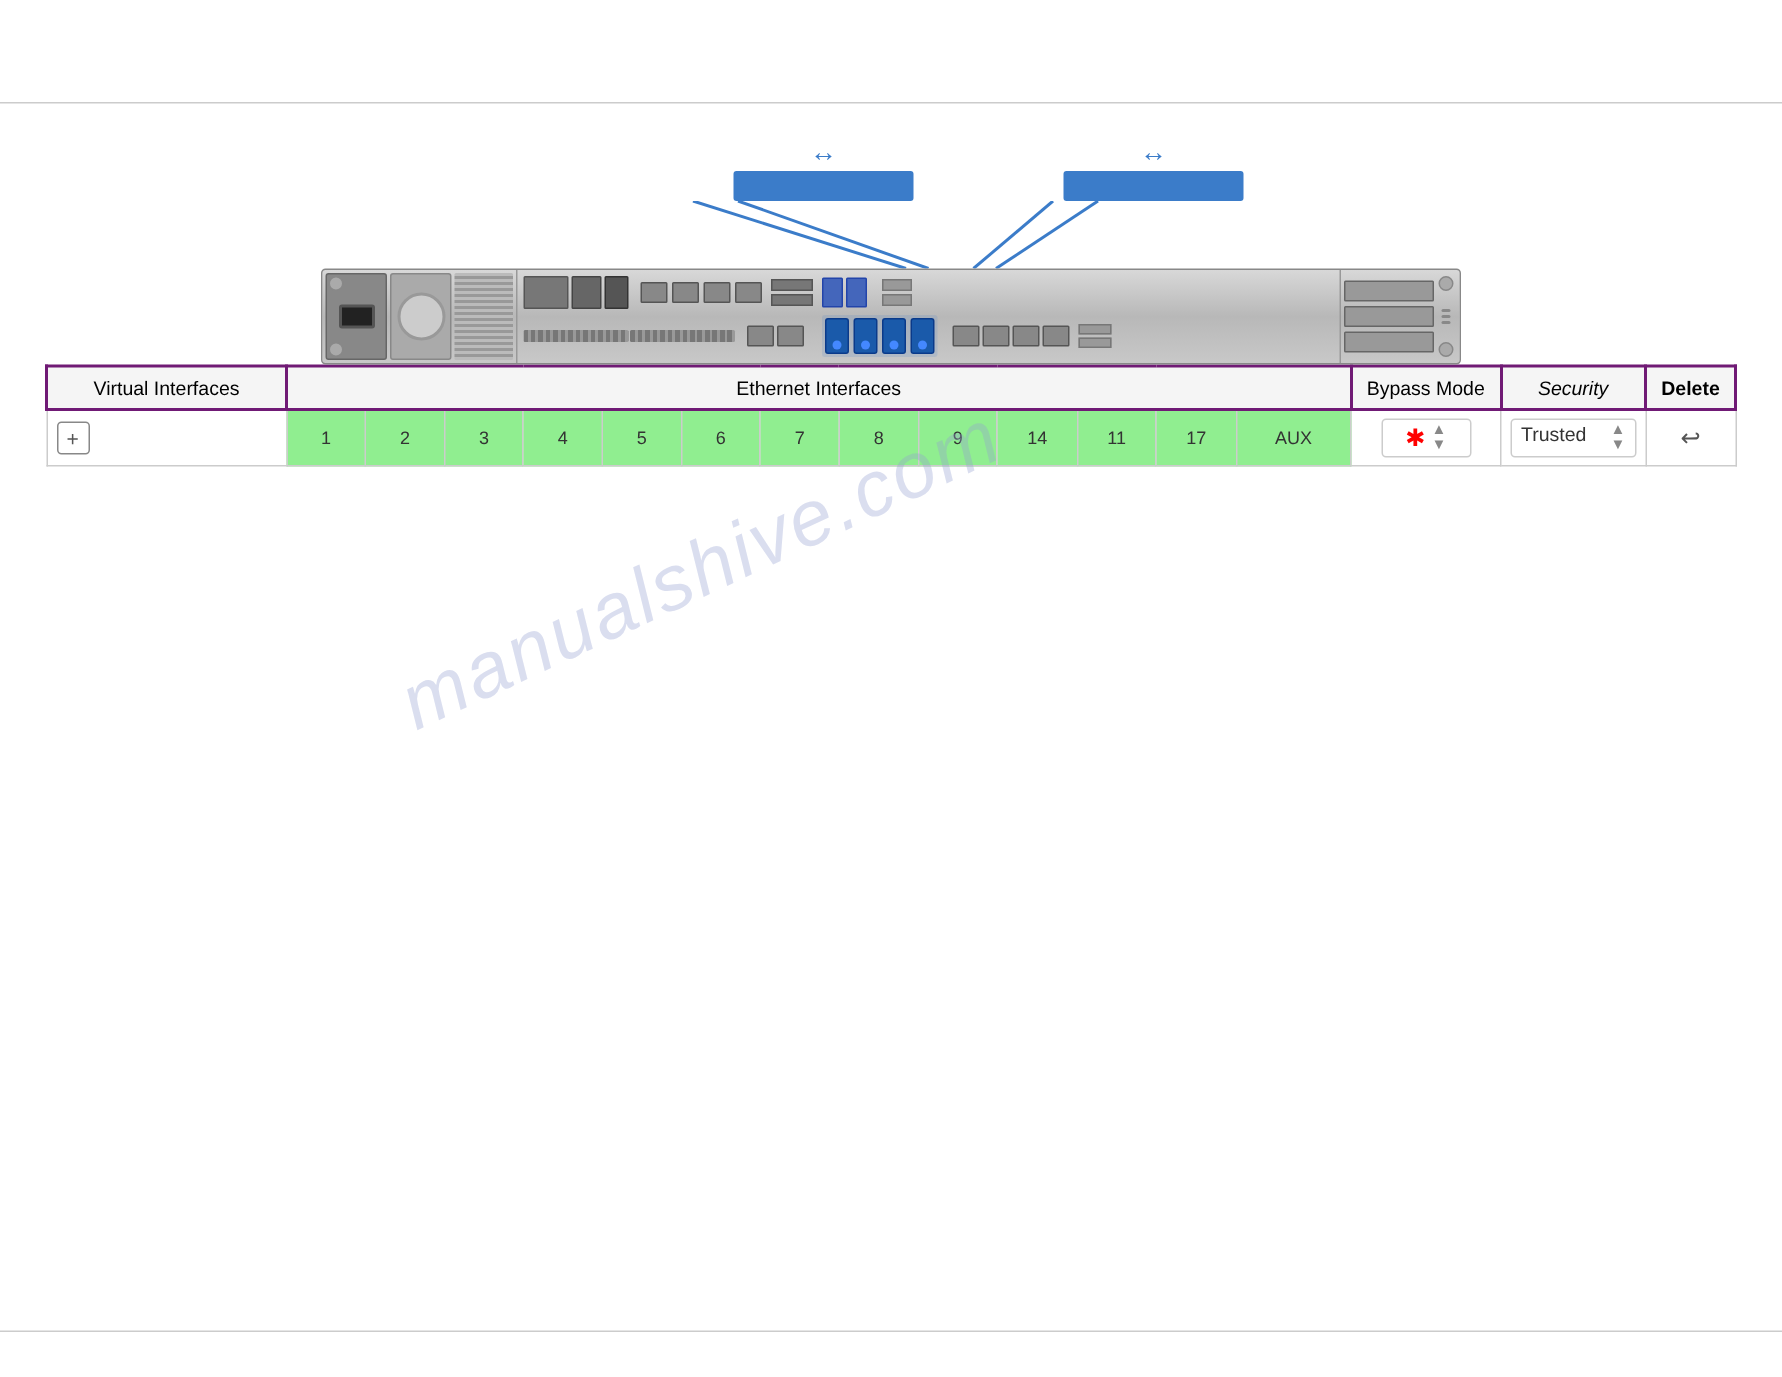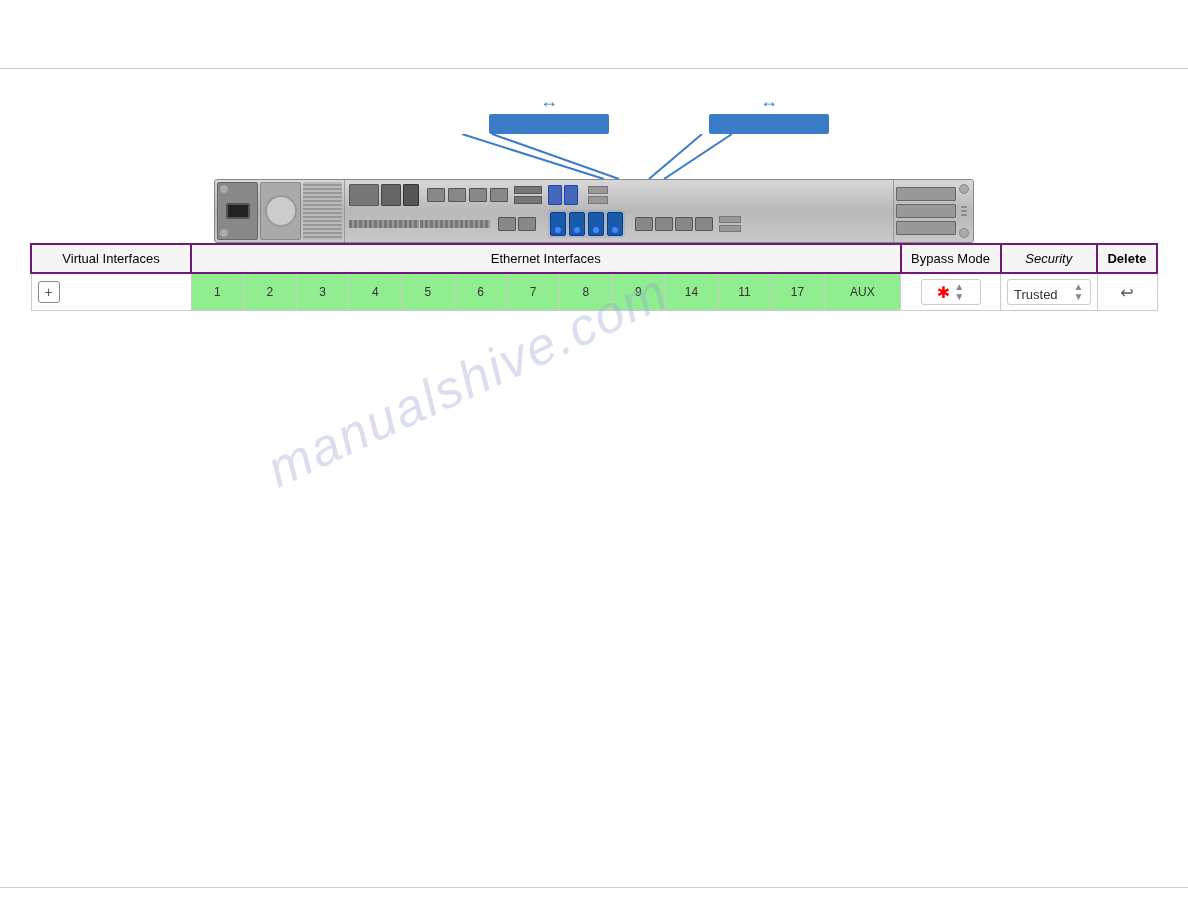--- a/index.html
+++ b/index.html
@@ -272,21 +272,21 @@
     .spinner {
       color: #888;
       font-size: 10px;
       display: flex;
       flex-direction: column;
       line-height: 1;
     }
 
     .security-select {
       display: inline-flex;
-      align-items: flex-end;
+      align-items: flex-start;
       gap: 16px;
       border: 1px solid #ccc;
       border-radius: 3px;
       padding: 2px 6px;
       background: #fff;
       cursor: pointer;
       min-width: 70px;
       justify-content: space-between;
     }
 

